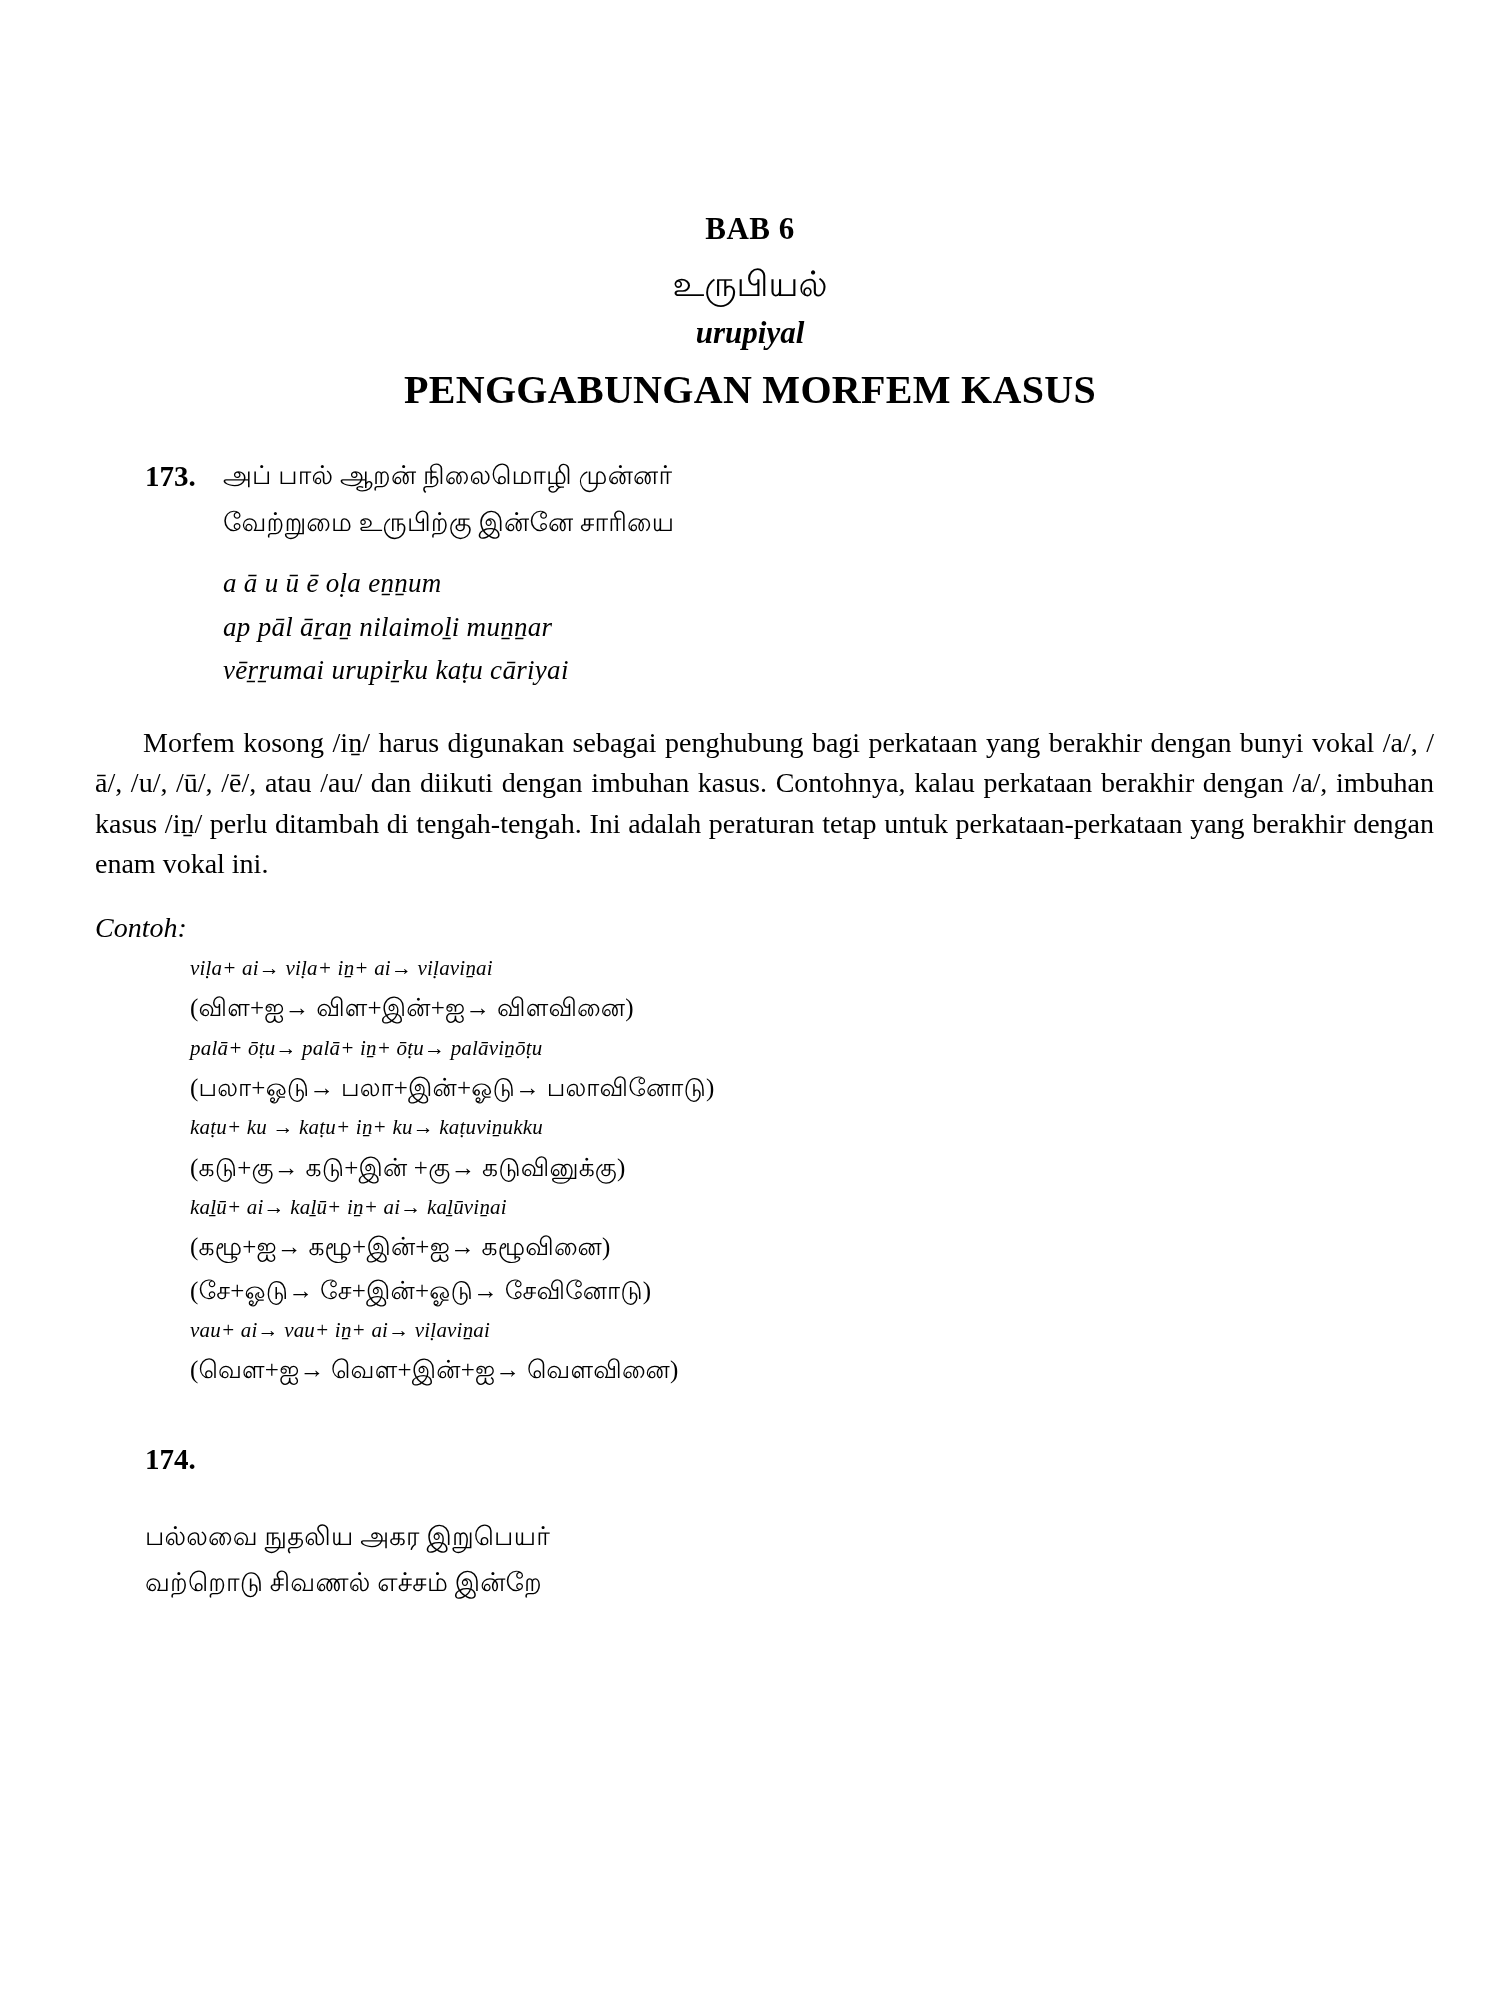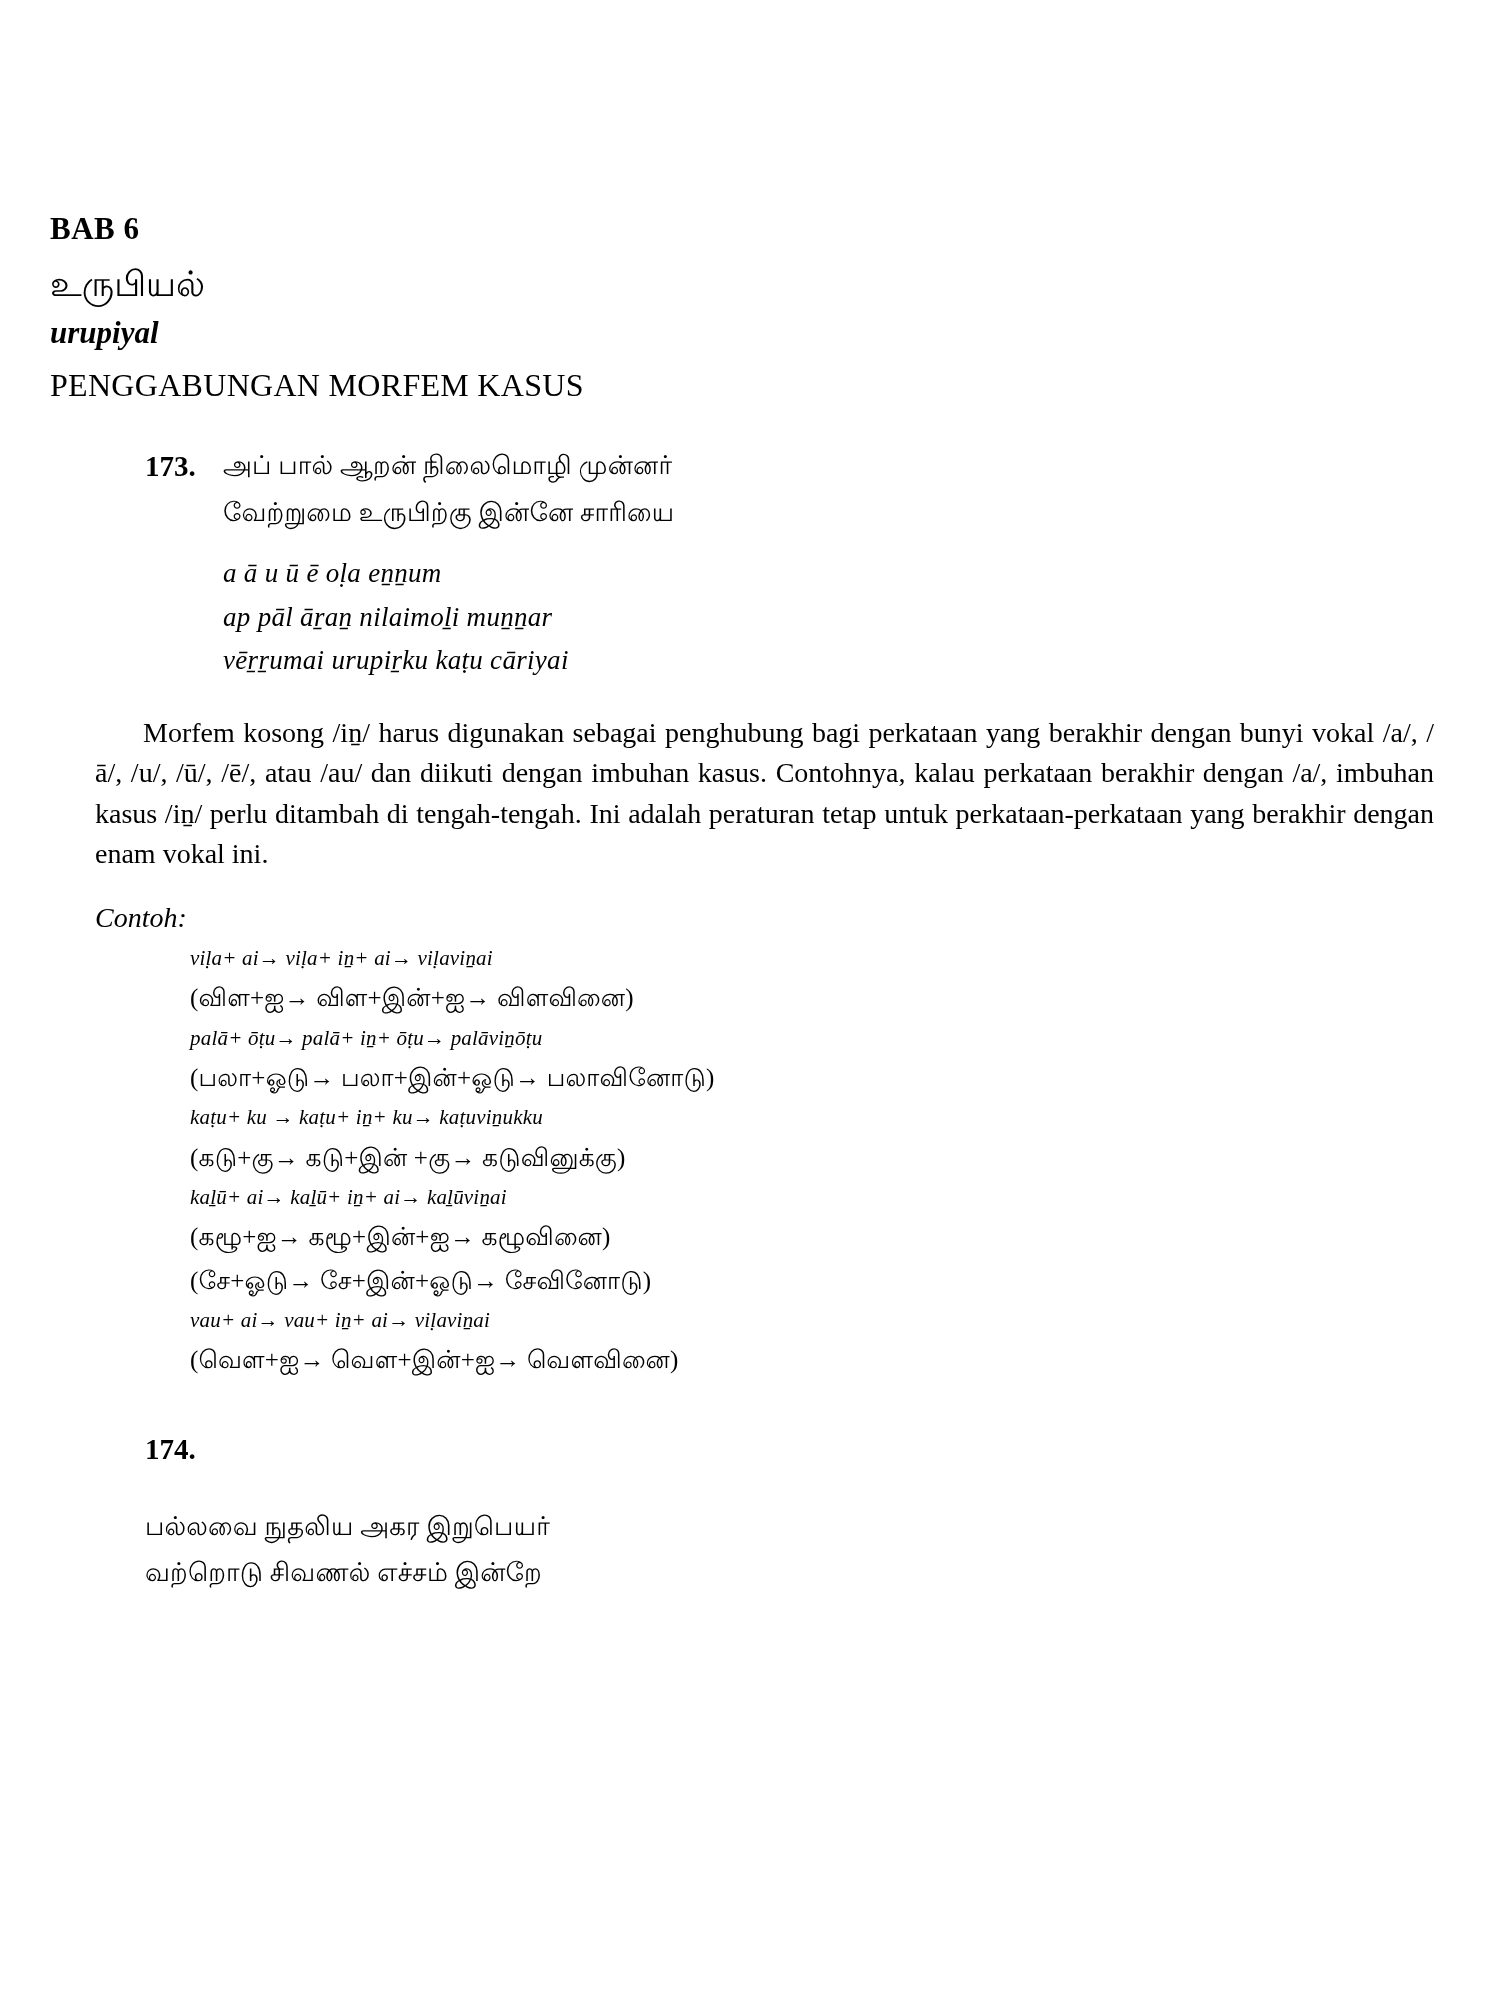--- a/index.html
+++ b/index.html
@@ -23,21 +23,21 @@
   }
   .content {
     position: absolute;
     left: 50px;
     top: 210px;
     width: 1400px;
   }
 
   
   .chapter-head {
-    text-align: left;
+    text-align: center;
     margin-bottom: 38px;
   }
   .chapter-num {
     font-weight: bold;
     font-size: 31px;
     letter-spacing: 0.5px;
     line-height: 1.2;
     margin-bottom: 16px;
   }
   .chapter-tamil {
@@ -46,22 +46,22 @@
     margin-bottom: 6px;
   }
   .chapter-translit {
     font-style: italic;
     font-weight: bold;
     font-size: 31px;
     line-height: 1.3;
     margin-bottom: 12px;
   }
   .chapter-subtitle {
-    font-weight: normal;
-    font-size: 32px;
+    font-weight: bold;
+    font-size: 40px;
     letter-spacing: 0.3px;
     line-height: 1.25;
   }
 
   
   .verse-block {
     display: flex;
     margin-top: 30px;
     margin-left: 95px;
   }

